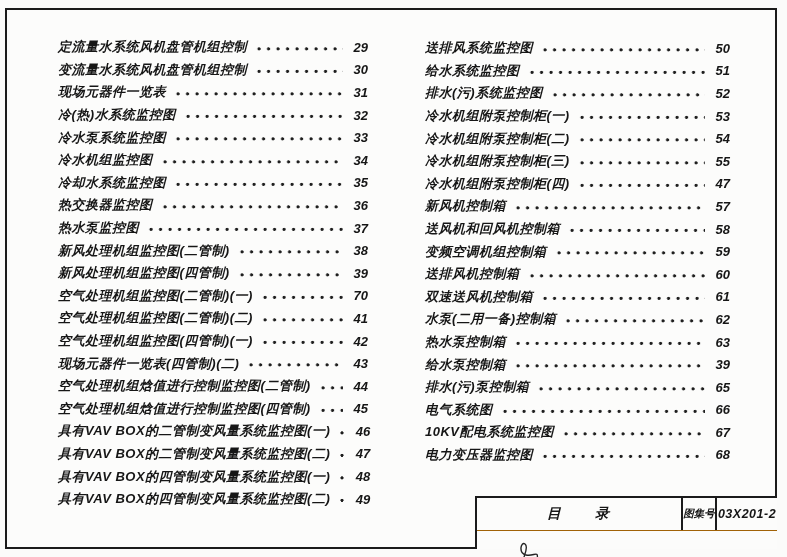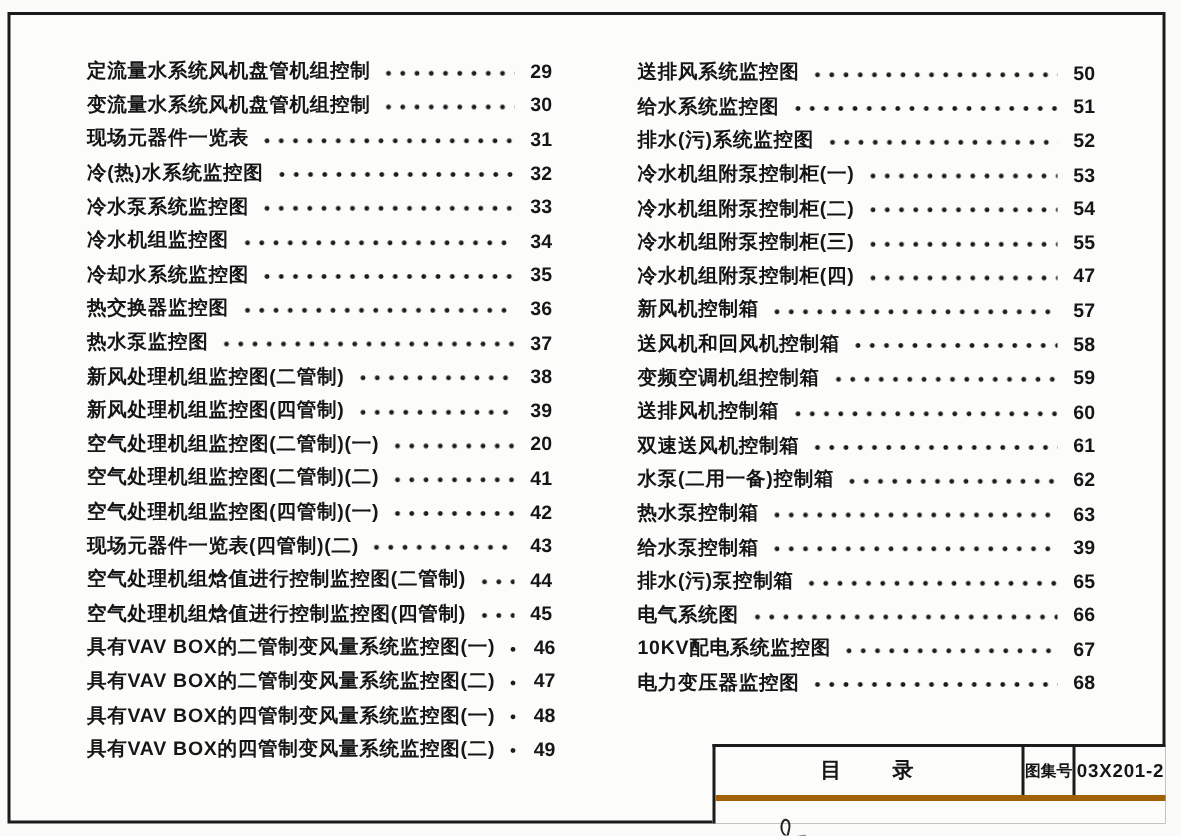--- a/index.html
+++ b/index.html
@@ -1,21 +1,21 @@
 <!DOCTYPE html>
 <html><head>
 <meta charset="utf-8">
 <style>
   html,body{margin:0;padding:0;}
   body{
     width:787px;height:557px;background:#f4f4f2;
     font-family:"Liberation Sans","DejaVu Sans",sans-serif;
     color:#161616;overflow:hidden;
   }
-  .page{position:relative;width:787px;height:557px;background:#fbfbfa;}
+  .page{position:relative;width:787px;height:557px;background:#fbfbfa;font-style:italic;}
   
   .frame{
     position:absolute;left:5px;top:8px;width:772px;height:541px;
     box-sizing:border-box;border:2px solid #1b1b1b;background:#fcfcfb;
   }
   
   .toc-col{position:absolute;top:36px;}
   .toc-col.left{left:58px;width:310px;}
   .toc-col.right{left:425px;width:305px;}
   .toc-entry{
@@ -28,21 +28,21 @@
     background-image:radial-gradient(circle at 5px 56%, #1d1d1d 1.25px, rgba(0,0,0,0) 1.9px);
     background-size:9.5px 100%;
   }
   .toc-entry .pg{flex:0 0 auto;min-width:20px;text-align:right;font-size:13px;font-weight:700;}
   
   .tb{
     position:absolute;left:475px;top:496px;width:302px;height:53px;
     box-sizing:border-box;border-left:2px solid #1b1b1b;border-top:2px solid #1b1b1b;
     background:#fcfcfb;
   }
-  .tb-row1{display:flex;height:32px;border-bottom:4px solid #a16207;}
+  .tb-row1{display:flex;height:32px;border-bottom:1px solid #a16207;}
   .tb-row2{display:flex;height:17px;margin-top:32px;}
   .tb-cell{box-sizing:border-box;display:flex;align-items:center;position:relative;}
   .br{border-right:2px solid #1b1b1b;}
   .c-title{width:206px;justify-content:center;font-size:14px;font-weight:700;letter-spacing:2px;}
   .c-atlas-label{width:34px;justify-content:center;font-size:10.5px;font-weight:700;}
   .c-atlas-no{width:60px;justify-content:center;font-size:12.5px;font-weight:700;letter-spacing:0.5px;}
   .c-sig1{width:69px;}
   .c-sig2{width:66px;}
   .c-sig3{width:71px;}
   .c-page-label{width:34px;justify-content:center;font-size:11px;font-weight:700;}
@@ -121,21 +121,21 @@
 
         <div class="toc-entry">
           <span class="t">新风处理机组监控图(四管制)</span>
           <span class="leader"></span>
           <span class="pg">39</span>
         </div>
 
         <div class="toc-entry">
           <span class="t">空气处理机组监控图(二管制)(一)</span>
           <span class="leader"></span>
-          <span class="pg">20</span>
+          <span class="pg">70</span>
         </div>
 
         <div class="toc-entry">
           <span class="t">空气处理机组监控图(二管制)(二)</span>
           <span class="leader"></span>
           <span class="pg">41</span>
         </div>
 
         <div class="toc-entry">
           <span class="t">空气处理机组监控图(四管制)(一)</span>

